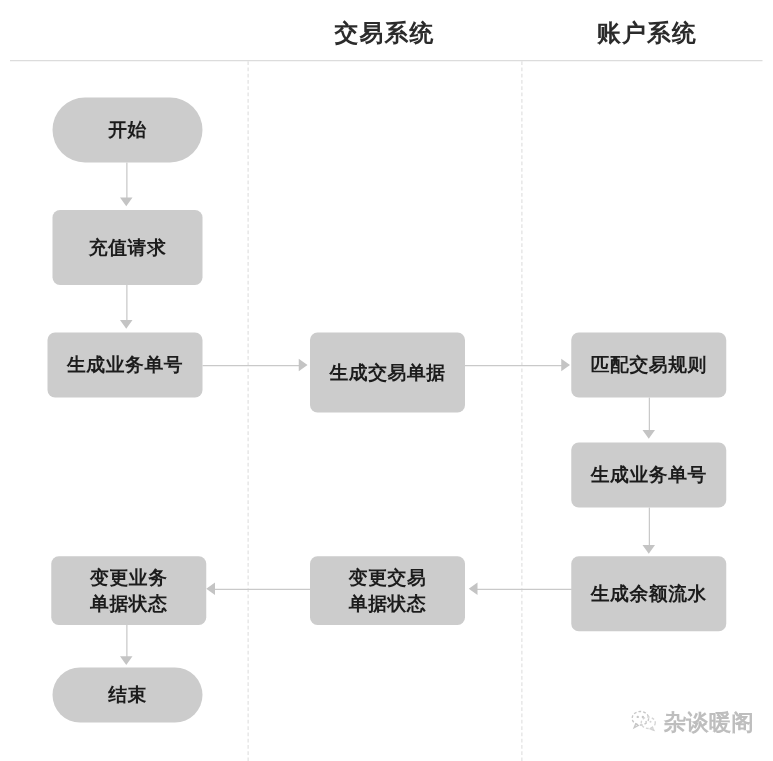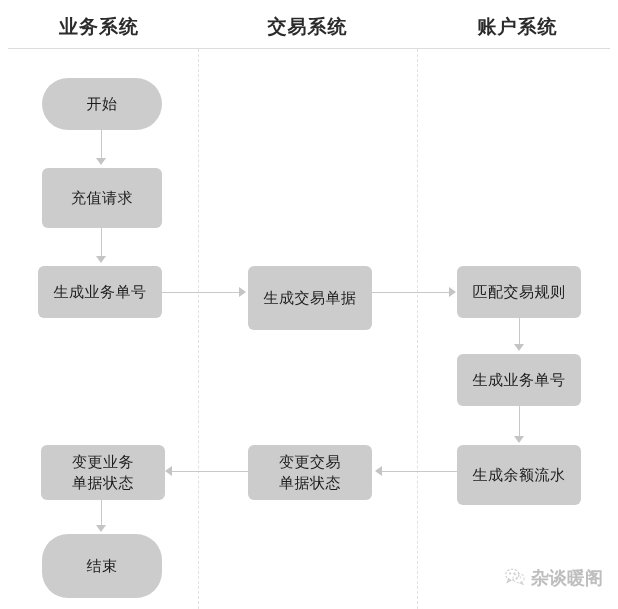--- a/index.html
+++ b/index.html
@@ -38,21 +38,21 @@
   }
   #lane-divider-0{left:198px;}
   #lane-divider-1{left:417px;}
 
   
   .node{
     position:absolute;
     background:#cccccc;
     color:#1c1c1c;
     font-size:15px;
-    font-weight:normal;
+    font-weight:bold;
     display:flex;
     align-items:center;
     justify-content:center;
     text-align:center;
     line-height:1.35;
     box-sizing:border-box;
     letter-spacing:0.5px;
   }
   .node.rect{border-radius:6px;}
   .node.pill{border-radius:26px;}
@@ -86,21 +86,20 @@
   }
   #watermark .wm-text{
     font-size:18px;color:#8a8a8a;font-weight:bold;white-space:nowrap;
   }
 </style>
 </head>
 <body>
 
 <div id="canvas">
 
-  <div class="lane-header" id="lane-head-0">业务系统</div>
   <div class="lane-header" id="lane-head-1">交易系统</div>
   <div class="lane-header" id="lane-head-2">账户系统</div>
 
   <div class="header-rule"></div>
   <div class="lane-divider" id="lane-divider-0"></div>
   <div class="lane-divider" id="lane-divider-1"></div>
 
   <div class="conn-v" style="left:101px;top:130px;height:30px;"></div>
   <div class="arrow arrow-down" style="left:96px;top:158px;"></div>
 
@@ -159,21 +158,21 @@
   <div class="node rect" style="left:248px;top:445px;width:124px;height:55px;">
     <span class="nlabel">变更交易
 单据状态</span>
   </div>
 
   <div class="node rect" style="left:41px;top:445px;width:124px;height:55px;">
     <span class="nlabel">变更业务
 单据状态</span>
   </div>
 
-  <div class="node pill" style="left:42px;top:534px;width:120px;height:64px;">
+  <div class="node pill" style="left:42px;top:534px;width:120px;height:44px;">
     <span class="nlabel">结束</span>
   </div>
 
   <div id="watermark">
     <span>
       <svg width="20" height="17" viewBox="0 0 20 17" aria-hidden="true">
         <ellipse cx="7.3" cy="6.6" rx="6.6" ry="5.4" fill="none" stroke="#9a9a9a" stroke-width="1.1" stroke-dasharray="2.2 1.6"></ellipse>
         <path d="M3.6 11.1 L2.3 14.2 L5.6 12.4 Z" fill="none" stroke="#9a9a9a" stroke-width="1.1"></path>
         <circle cx="5.2" cy="5.5" r="0.95" fill="#9a9a9a"></circle>
         <circle cx="9.3" cy="5.5" r="0.95" fill="#9a9a9a"></circle>

